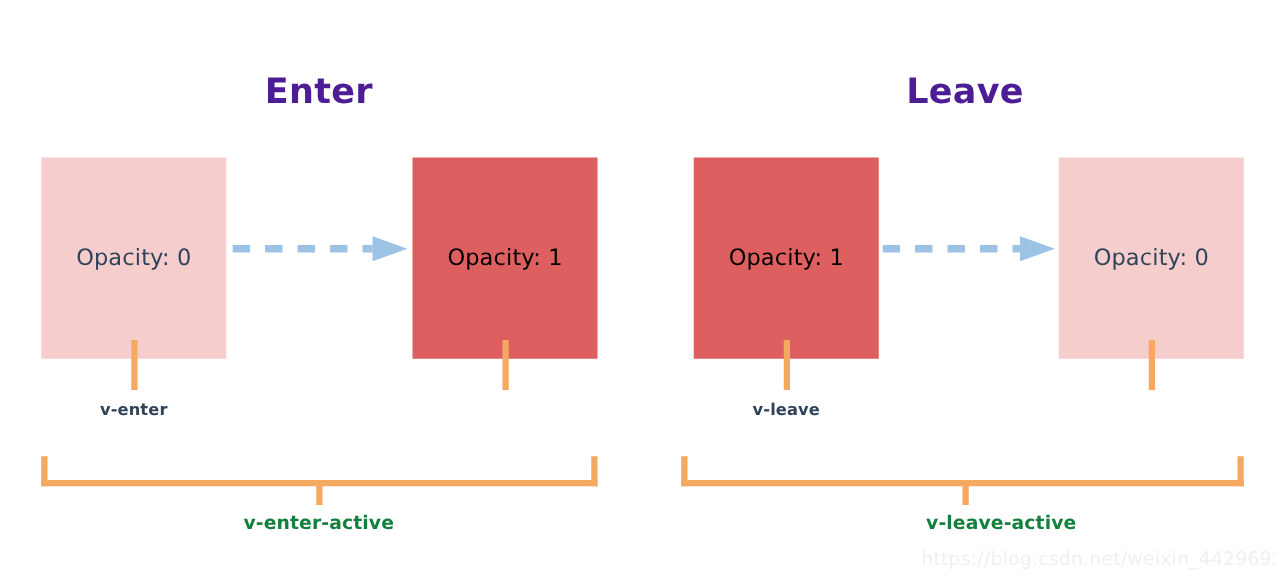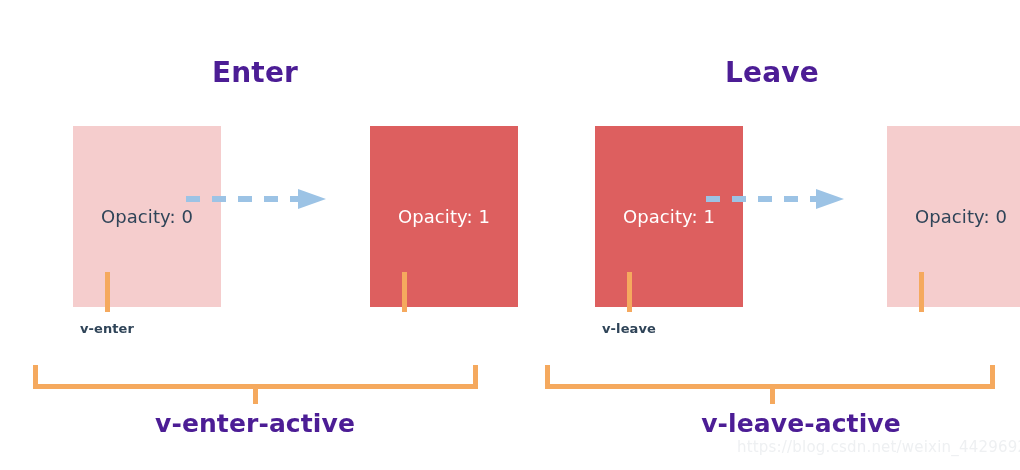--- a/index.html
+++ b/index.html
@@ -26,36 +26,35 @@
     color: #4c1d95;
     letter-spacing: 0.2px;
     text-align: center;
     white-space: nowrap;
     transform: translateX(-50%);
   }
 
   .state-box {
     position: absolute;
     width: 148px;
-    height: 181px;
+    height: 161px;
     display: flex;
     align-items: center;
     justify-content: center;
-    margin-left: 40px;
   }
   .state-box .box-label {
     font-family: "DejaVu Sans", sans-serif;
     font-size: 18px;
     letter-spacing: 0.1px;
     white-space: nowrap;
   }
   .box-faded { background: #f5cdcd; }
   .box-faded .box-label { color: #2f4458; }
   .box-solid { background: #dd5f5f; }
-  .box-solid .box-label { color: #ffffff; }
+  .box-solid .box-label { color: #000000; }
 
   .arrow {
     position: absolute;
     height: 22px;
   }
 
   .stem {
     position: absolute;
     width: 5px;
     background: #f5a95e;
@@ -83,22 +82,22 @@
   .bracket-stub {
     position: absolute;
     width: 5px;
     height: 16px;
     background: #f5a95e;
   }
   .bracket-label {
     position: absolute;
     font-family: "DejaVu Sans", sans-serif;
     font-weight: bold;
-    font-size: 25px;
-    color: #4c1d95;
+    font-size: 15px;
+    color: #15803d;
     white-space: nowrap;
     transform: translateX(-50%);
     letter-spacing: 0.1px;
   }
 
   .watermark {
     position: absolute;
     font-family: "DejaVu Sans", sans-serif;
     font-size: 15px;
     color: #eef0f2;

